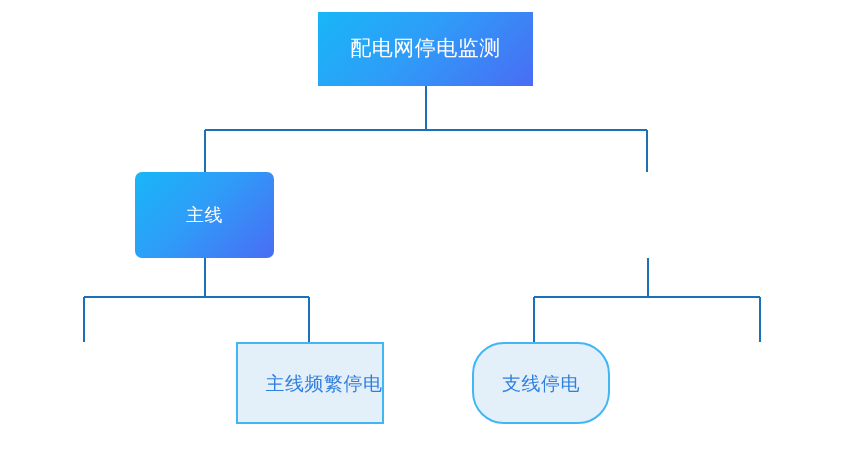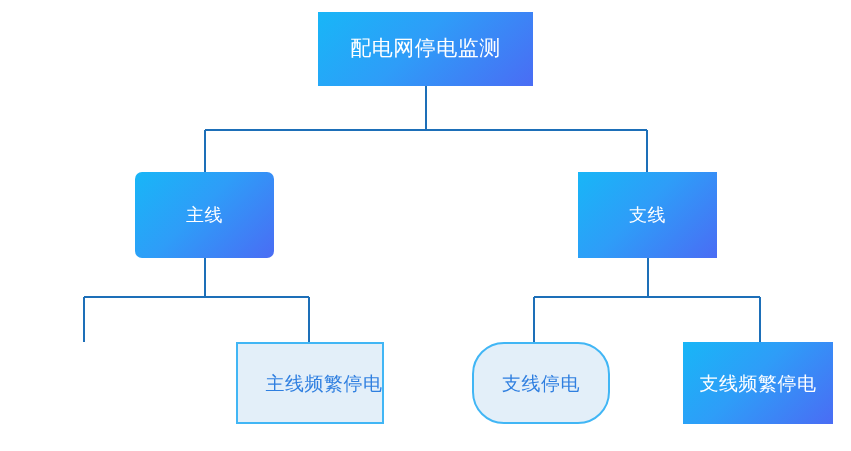--- a/index.html
+++ b/index.html
@@ -122,22 +122,20 @@
       <path d="M 534 297 L 760 297"></path>
       <path d="M 534 297 L 534 342"></path>
       <path d="M 760 297 L 760 342"></path>
     </g>
   </svg>
 
   <div class="node node-filled node-root">配电网停电监测</div>
 
   <div class="node node-filled node-l2-left">主线</div>
 
-  <div class="node node-filled node-l2-right">支线</div>
 
 
   <div class="node node-outline node-l3-b">主线频繁停电</div>
 
   <div class="node node-outline node-l3-c">支线停电</div>
 
-  <div class="node node-filled node-l3-d">支线频繁停电</div>
 
 </div>
 
 </body></html>

